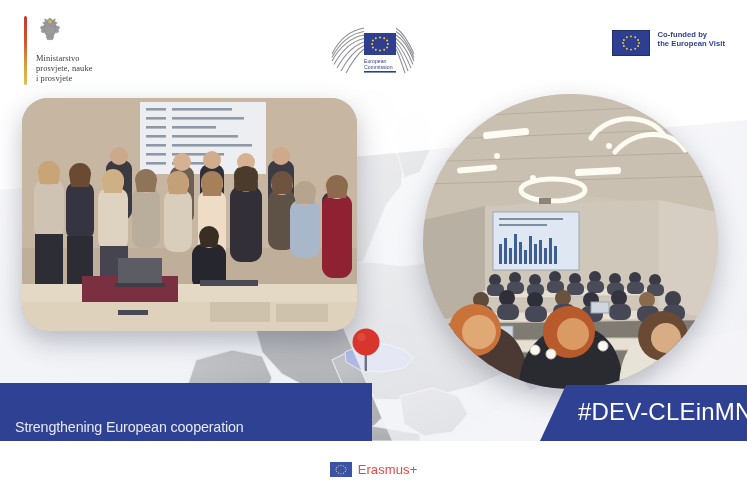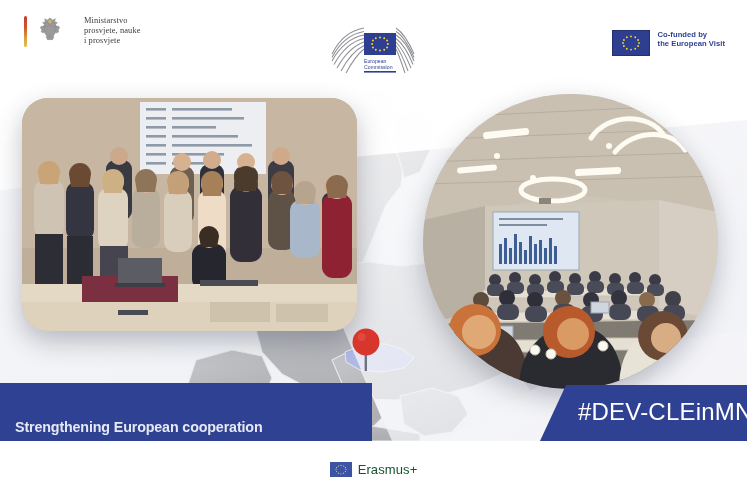--- a/index.html
+++ b/index.html
@@ -16,21 +16,21 @@
   .map-layer svg{position:absolute;left:0;top:0;}
 
   
   .wedge{position:absolute;left:0;top:0;width:747px;height:441px;}
 
   
   .header{position:absolute;left:0;top:0;width:747px;height:92px;z-index:14;}
 
   .min-logo{position:absolute;left:24px;top:16px;display:flex;align-items:stretch;gap:9px;}
   .min-bar{width:3px;border-radius:2px;background:linear-gradient(to bottom,#c8372d 0%,#d0562f 38%,#d9a23a 72%,#e3c158 100%);}
-  .min-right{display:flex;flex-direction:row;gap:20px;}
+  .min-right{display:flex;flex-direction:column;gap:11px;}
   .min-crest{width:28px;height:27px;}
   .min-text{font-family:"Liberation Serif",serif;font-size:8.4px;line-height:10.2px;color:#3b3b3d;letter-spacing:.1px;}
 
   .ec-logo{position:absolute;left:330px;top:18px;width:86px;height:60px;}
   .eu-cofund{position:absolute;right:22px;top:30px;display:flex;gap:8px;}
   .eu-flag{width:36px;height:24px;position:relative;background:#2e3f92;border:1px solid #22306f;flex:none;}
   .eu-flag .stars{position:absolute;left:0;top:0;width:100%;height:100%;}
   .eu-cof-text{font-size:7.6px;line-height:9.4px;color:#2e3f92;font-weight:bold;letter-spacing:.05px;}
 
   
@@ -40,32 +40,32 @@
                overflow:hidden;box-shadow:0 10px 26px rgba(40,48,70,.28);z-index:9;}
   .ph{position:absolute;left:0;top:0;width:100%;height:100%;display:block;}
 
   
   .pin{position:absolute;left:350px;top:327px;z-index:10;}
 
   
   .title-banner{position:absolute;left:0;top:383px;width:372px;height:58px;background:#2f4192;z-index:12;}
   .title-main{position:absolute;left:14px;top:4px;font-size:26.5px;font-weight:bold;color:#ffffff;
               letter-spacing:-.3px;white-space:nowrap;}
-  .title-sub{position:absolute;left:15px;top:36px;font-size:14.3px;font-weight:bold;color:#e6e9f4;
+  .title-sub{position:absolute;left:15px;top:36px;font-size:14.3px;font-weight:normal;color:#e6e9f4;
              letter-spacing:-.15px;white-space:nowrap;}
 
   .hash-banner{position:absolute;left:540px;top:385px;width:207px;height:56px;background:#2f4192;z-index:12;
                clip-path:polygon(26px 0,207px 0,207px 56px,0 56px);}
   .hash-text{position:absolute;left:38px;top:13px;font-size:24px;color:#ffffff;letter-spacing:.2px;white-space:nowrap;}
 
   
   .footer{position:absolute;left:0;top:441px;width:747px;height:57px;background:#ffffff;z-index:15;
           display:flex;align-items:center;justify-content:center;gap:6px;}
   .eras-flag{width:22px;height:15px;position:relative;background:#3c52a4;flex:none;}
-  .eras-text{font-size:13px;color:#14532d;letter-spacing:.1px;}
+  .eras-text{font-size:13px;color:#ef4444;letter-spacing:.1px;}
 </style>
 </head>
 <body>
 
 <div id="poster">
 
   <div class="stage">
 
     <div class="map-layer">
       <svg width="747" height="441" viewBox="0 0 747 441" xmlns="http://www.w3.org/2000/svg">

